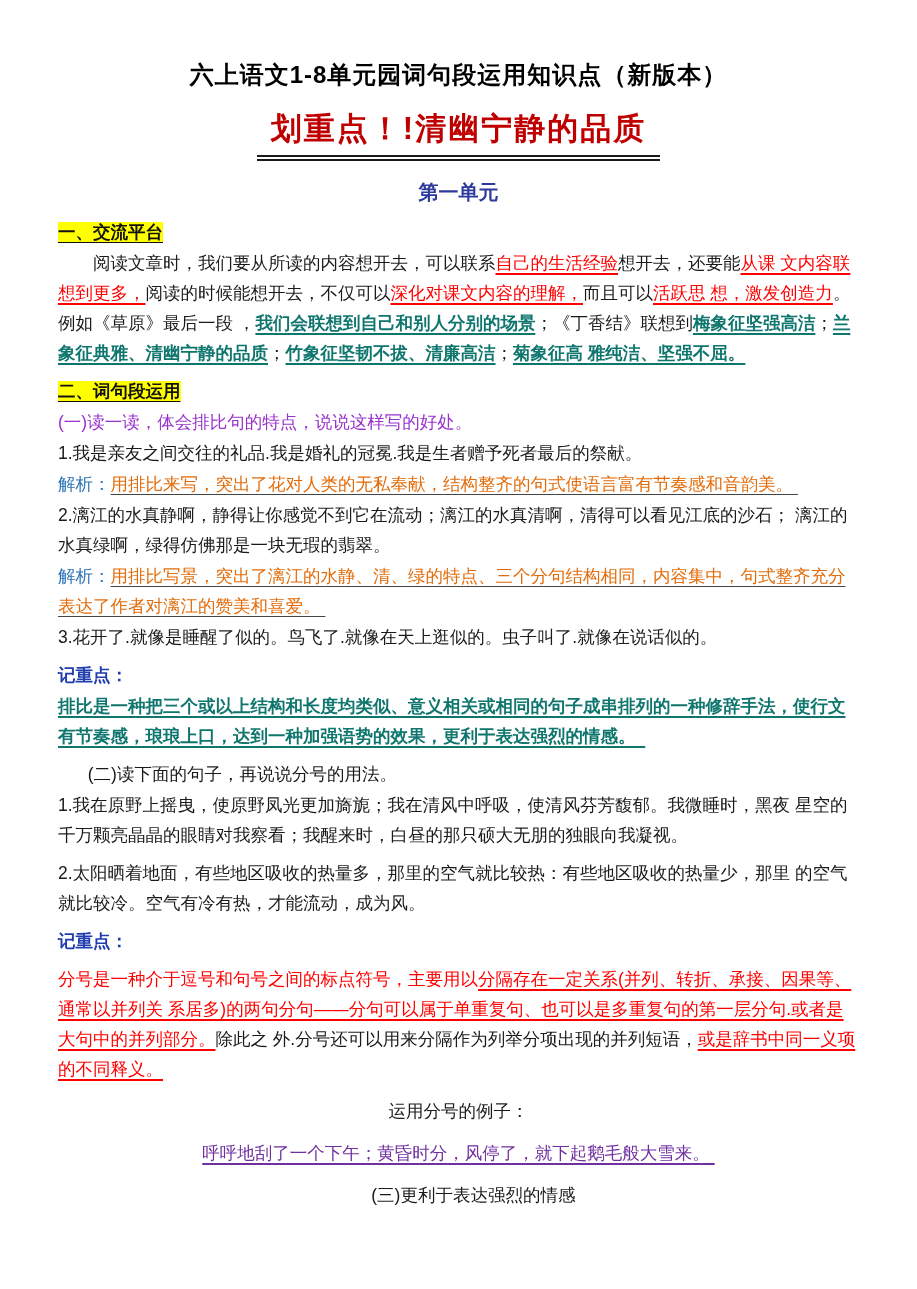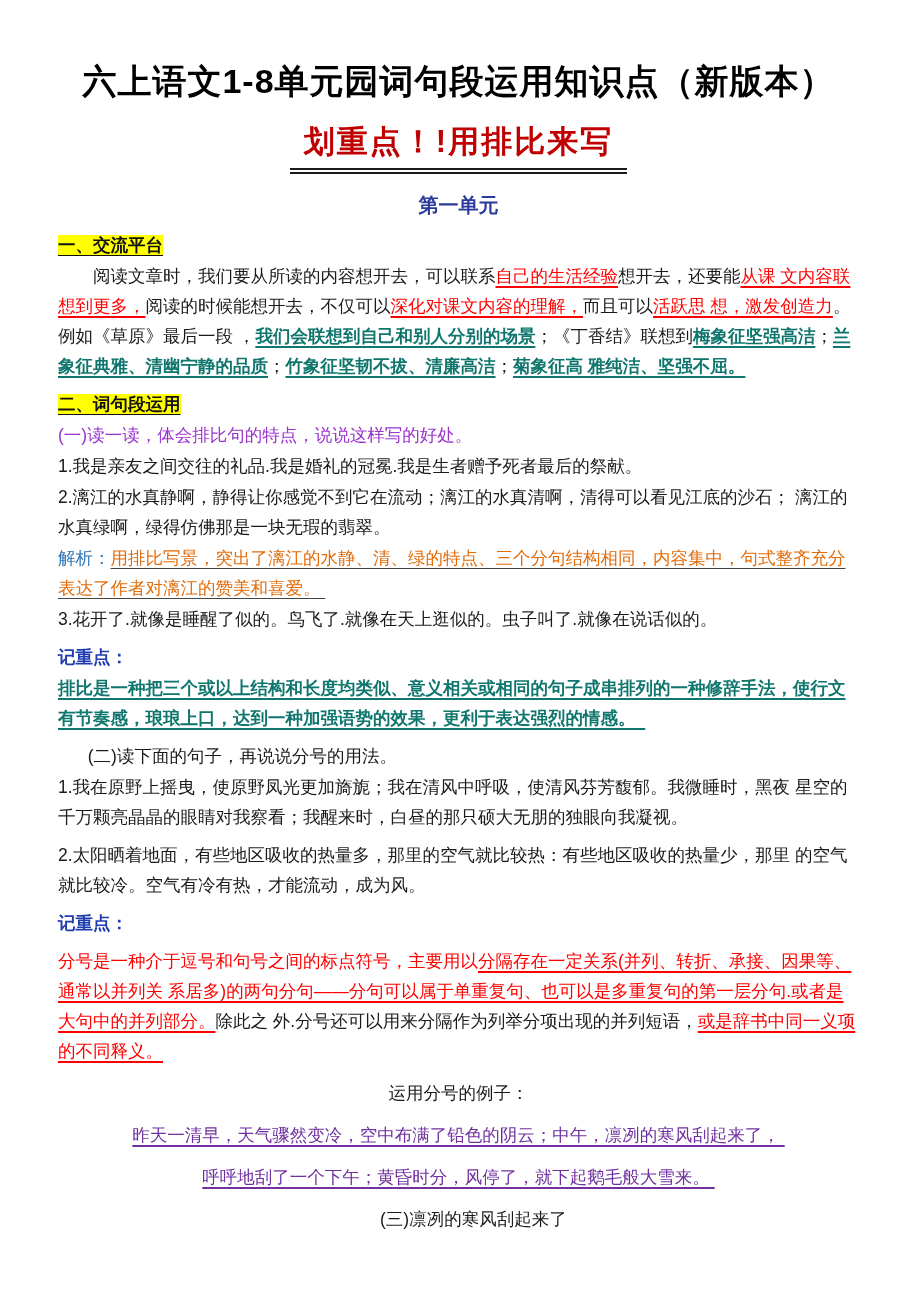--- a/index.html
+++ b/index.html
@@ -4,21 +4,21 @@
 <style>
   html,body{margin:0;padding:0;background:#ffffff;}
   body{
     width:917px;height:1289px;overflow:hidden;
     font-family:"Liberation Sans","DejaVu Sans",sans-serif;
     color:#1a1a1a;
   }
   .page{padding:60px 58px 0 58px;}
   
   .doc-title{
-    text-align:center;font-weight:900;font-size:34px;line-height:1.25;
+    text-align:center;font-weight:900;font-size:24px;line-height:1.25;
     color:#000;letter-spacing:1px;margin:0 0 18px 0;
   }
   .doc-subtitle-row{text-align:center;margin:0 0 16px 0;}
   .doc-subtitle{
     display:inline-block;font-size:31px;font-weight:900;letter-spacing:2px;
     color:#c00000;border-bottom:6px double #1a1a1a;padding:0 14px 5px 14px;
   }
   .unit-h{
     text-align:center;font-size:20px;font-weight:bold;color:#2b3a9b;
     margin:6px 0 10px 0;line-height:30px;
@@ -43,37 +43,37 @@
   .s-pp{color:#9933cc;}
   .s-pu{color:#7030a0;text-decoration:underline;text-decoration-thickness:1.5px;text-underline-offset:4px;}
   .s-db{color:#1f3cae;font-weight:bold;}
 </style>
 </head>
 <body>
 
 <div class="page">
   <h1 class="doc-title">六上语文1-8单元园词句段运用知识点（新版本）</h1>
   <div class="doc-subtitle-row">
-    <span class="doc-subtitle">划重点！!用排比来写</span>
+    <span class="doc-subtitle">划重点！!清幽宁静的品质</span>
   </div>
   <div id="doc-blocks">
       <div class="unit-h "><span>第一单元</span></div>
       <div class="blk "><span class="s-hl">一、交流平台</span></div>
       <div class="blk indent"><span class="s-b">阅读文章时，我们要从所读的内容想开去，可以联系</span><span class="s-ru">自己的生活经验</span><span class="s-b">想开去，还要能</span><span class="s-ru">从课 文内容联想到更多，</span><span class="s-b">阅读的时候能想开去，不仅可以</span><span class="s-ru">深化对课文内容的理解，</span><span class="s-b">而且可以</span><span class="s-ru">活跃思 想，激发创造力</span><span class="s-b">。例如《草原》最后一段 ，</span><span class="s-gu">我们会联想到自己和别人分别的场景</span><span class="s-b">；《丁香结》联想到</span><span class="s-gu">梅象征坚强高洁</span><span class="s-b">；</span><span class="s-gu">兰象征典雅、清幽宁静的品质</span><span class="s-b">；</span><span class="s-gu">竹象征坚韧不拔、清廉高洁</span><span class="s-b">；</span><span class="s-gu">菊象征高 雅纯洁、坚强不屈。</span></div>
       <div class="blk mt8"><span class="s-hl">二、词句段运用</span></div>
       <div class="blk "><span class="s-pp">(一)读一读，体会排比句的特点，说说这样写的好处。</span></div>
       <div class="blk "><span class="s-b">1.我是亲友之间交往的礼品.我是婚礼的冠冕.我是生者赠予死者最后的祭献。</span></div>
+      <div class="blk "><span class="s-bl">解析：</span><span class="s-ou">用排比来写，突出了花对人类的无私奉献，结构整齐的句式使语言富有节奏感和音韵美。 </span></div>
       <div class="blk "><span class="s-b">2.漓江的水真静啊，静得让你感觉不到它在流动；漓江的水真清啊，清得可以看见江底的沙石； 漓江的水真绿啊，绿得仿佛那是一块无瑕的翡翠。</span></div>
       <div class="blk "><span class="s-bl">解析：</span><span class="s-ou">用排比写景，突出了漓江的水静、清、绿的特点、三个分句结构相同，内容集中，句式整齐充分表达了作者对漓江的赞美和喜爱。 </span></div>
       <div class="blk "><span class="s-b">3.花开了.就像是睡醒了似的。鸟飞了.就像在天上逛似的。虫子叫了.就像在说话似的。</span></div>
       <div class="blk mt8"><span class="s-db">记重点：</span></div>
       <div class="blk "><span class="s-gu">排比是一种把三个或以上结构和长度均类似、意义相关或相同的句子成串排列的一种修辞手法，使行文有节奏感，琅琅上口，达到一种加强语势的效果，更利于表达强烈的情感。  </span></div>
       <div class="blk ind1 mt8"><span class="s-b">(二)读下面的句子，再说说分号的用法。</span></div>
       <div class="blk "><span class="s-b">1.我在原野上摇曳，使原野凤光更加旖旎；我在清风中呼吸，使清风芬芳馥郁。我微睡时，黑夜 星空的千万颗亮晶晶的眼睛对我察看；我醒来时，白昼的那只硕大无朋的独眼向我凝视。</span></div>
       <div class="blk mt8"><span class="s-b">2.太阳晒着地面，有些地区吸收的热量多，那里的空气就比较热：有些地区吸收的热量少，那里 的空气就比较冷。空气有冷有热，才能流动，成为风。</span></div>
       <div class="blk mt8"><span class="s-db">记重点：</span></div>
       <div class="blk mt8"><span class="s-r">分号是一种介于逗号和句号之间的标点符号，主要用以</span><span class="s-ru">分隔存在一定关系(并列、转折、承接、因果等、通常以并列关 系居多)的两句分句——分句可以属于单重复句、也可以是多重复句的第一层分句.或者是大句中的并列部分。</span><span class="s-b">除此之 外.分号还可以用来分隔作为列举分项出现的并列短语，</span><span class="s-ru">或是辞书中同一义项的不同释义。</span></div>
       <div class="blk mt12"><span class="s-b">运用分号的例子：</span></div>
-      <div class="blk mt12"><span class="s-pu">昨天一清早，天气骤然变冷，空中布满了铅色的阴云；中午，凛冽的寒风刮起来了， </span></div>
       <div class="blk mt12"><span class="s-pu">呼呼地刮了一个下午；黄昏时分，风停了，就下起鹅毛般大雪来。 </span></div>
-      <div class="blk ind1 mt12"><span class="s-b">(三)凛冽的寒风刮起来了</span></div>
+      <div class="blk ind1 mt12"><span class="s-b">(三)更利于表达强烈的情感</span></div>
     </div>
 </div>
 
 </body></html>

